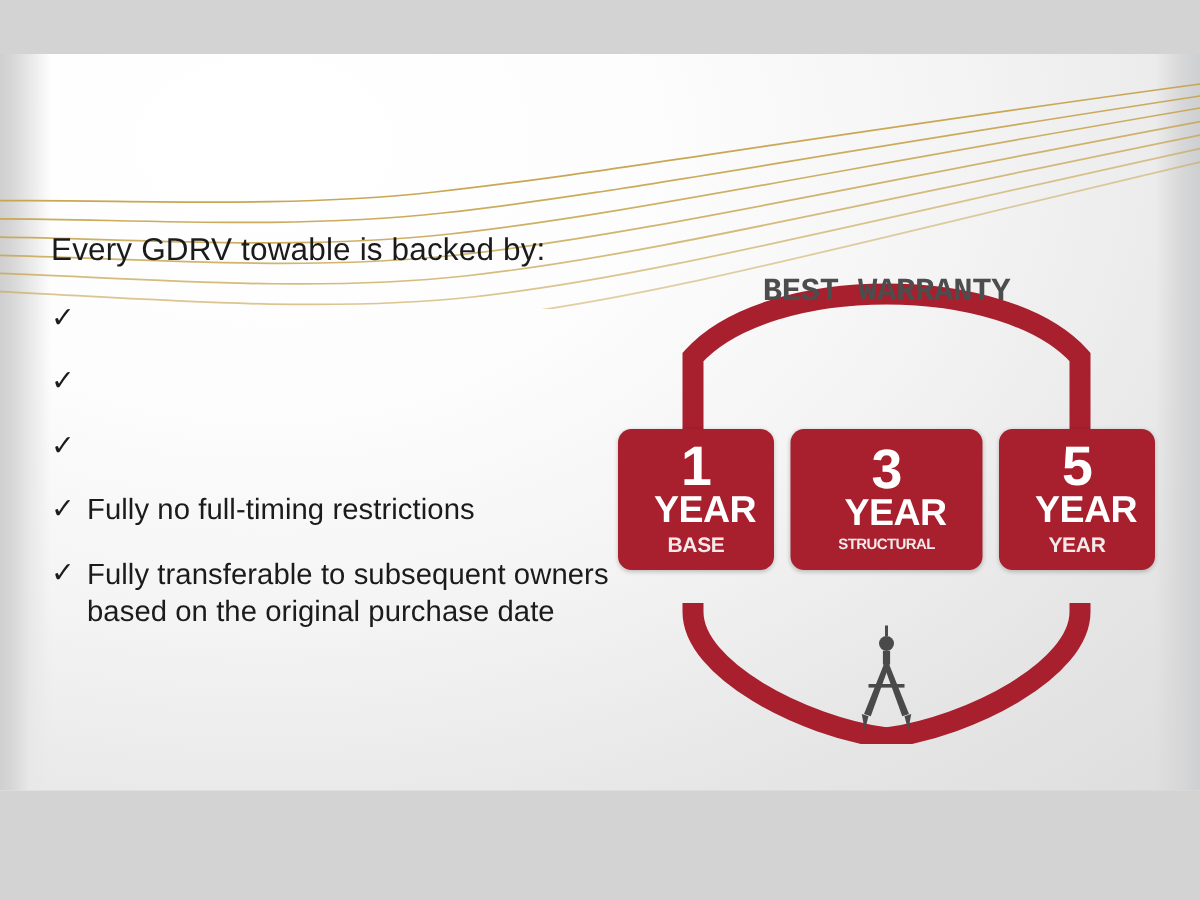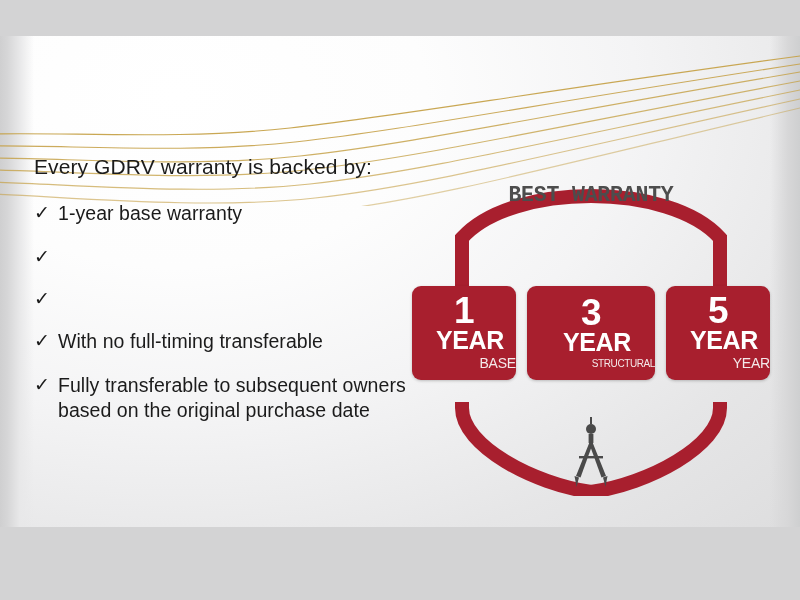--- a/index.html
+++ b/index.html
@@ -190,26 +190,25 @@
   .yunit {
     font-size: 25px;
     font-weight: 700;
     line-height: 1.0;
     letter-spacing: -0.4px;
     margin-top: -1px;
     padding-left: 12px;
   }
   .ykind {
     font-size: 14px;
-    font-weight: 400;
+    font-weight: 700;
     line-height: 1.1;
     letter-spacing: -0.2px;
     margin-top: 3px;
     color: #f4e9ea;
-    text-align: right;
   }
   .ybox.b2 .ykind { font-size: 10px; letter-spacing: -0.4px; }
 </style>
 </head>
 <body>
 
 <div id="stage">
 
   <div class="bar bar-top"></div>
   <div class="bar bar-bottom"></div>
@@ -223,38 +222,37 @@
         <path d="M-10,122 C 70,122 190,132 300,120 C 410,108 530,82 800,36" opacity="0.85"></path>
         <path d="M-10,134 C 70,135 195,146 305,134 C 415,122 535,95 800,45" opacity="0.8"></path>
         <path d="M-10,146 C 70,148 200,160 310,148 C 420,136 540,107 800,54" opacity="0.72"></path>
         <path d="M-10,158 C 70,161 205,174 315,162 C 425,150 545,119 800,63" opacity="0.62"></path>
         <path d="M-10,170 C 70,174 210,188 320,176 C 430,164 550,131 800,72" opacity="0.5"></path>
       </g>
     </svg>
 
     <div id="copy">
 
-      <p class="headline">Every GDRV warranty is backed by:</p>
-
-      <div class="bullet">
-        <span class="check">✓</span>
-        <span class="btext">1-year base warranty</span>
-      </div>
-
-      <div class="bullet">
-        <span class="check">✓</span>
-      </div>
-
-      <div class="bullet">
-        <span class="check">✓</span>
-      </div>
-
-      <div class="bullet">
-        <span class="check">✓</span>
-        <span class="btext">With no full-timing transferable</span>
+      <p class="headline">Every GDRV towable is backed by:</p>
+
+      <div class="bullet">
+        <span class="check">✓</span>
+      </div>
+
+      <div class="bullet">
+        <span class="check">✓</span>
+      </div>
+
+      <div class="bullet">
+        <span class="check">✓</span>
+      </div>
+
+      <div class="bullet">
+        <span class="check">✓</span>
+        <span class="btext">Fully no full-timing restrictions</span>
       </div>
 
       <div class="bullet">
         <span class="check">✓</span>
         <span class="btext">Fully transferable to subsequent owners based on the original purchase date</span>
       </div>
 
     </div>
 
     <div id="badge">

